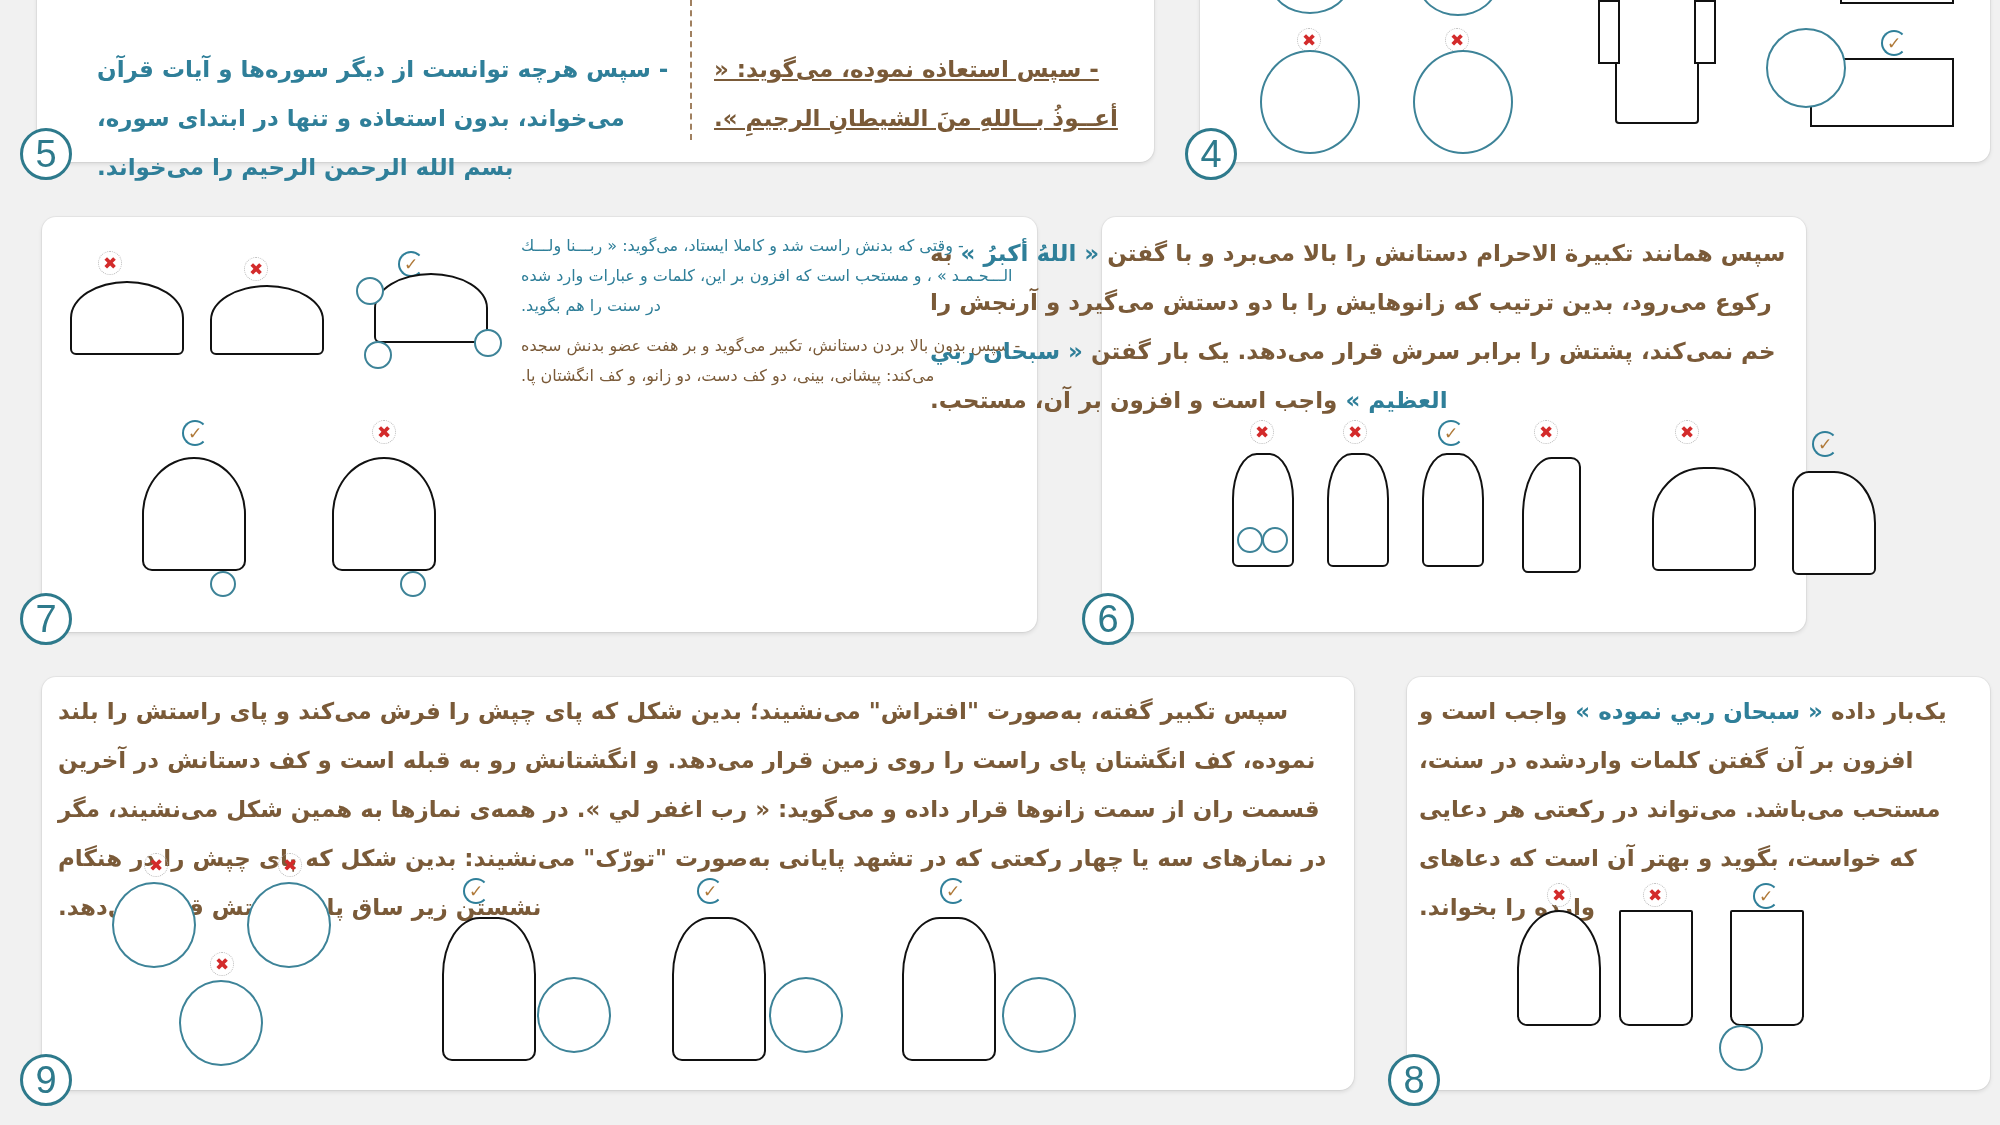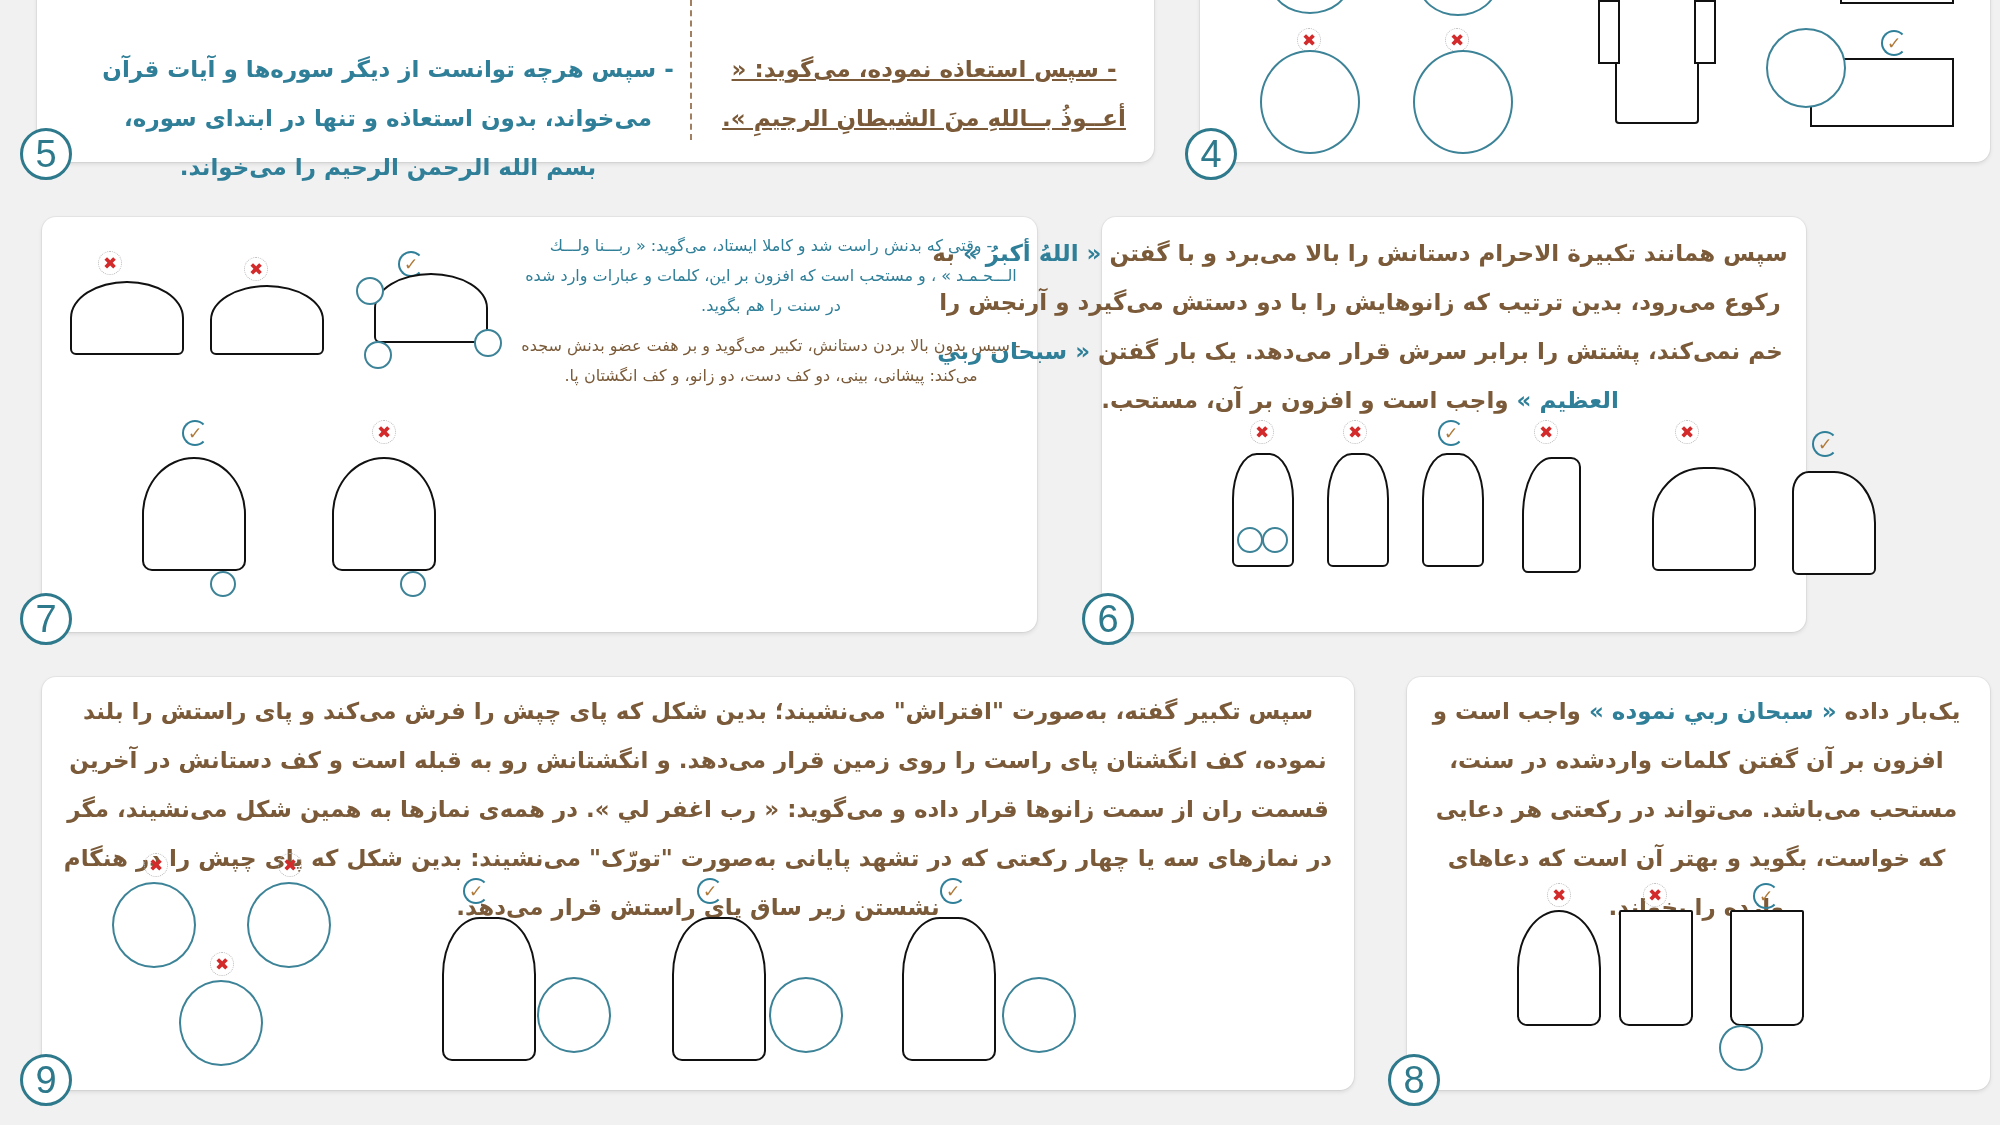--- a/index.html
+++ b/index.html
@@ -12,21 +12,21 @@
     position:absolute; background:#ffffff;
     border-radius:14px;
     box-shadow: 0 2px 4px rgba(0,0,0,0.10), 0 0 0 1px #e6e6e6;
   }
   .badge {
     position:absolute; width:46px; height:46px; border-radius:50%;
     border:3px solid #2e7a8c; background:#fff;
     color:#2e7a8c; font-family:"Liberation Sans", sans-serif;
     font-size:38px; line-height:46px; text-align:center; font-weight:normal;
   }
-  .rtl { direction:rtl; text-align:center; unicode-bidi:plaintext; }
+  .rtl { direction:rtl; text-align:left; unicode-bidi:plaintext; }
   .brown { color:#7a5a38; }
   .teal  { color:#2f7f99; }
   .txt-lg { font-size:23px; line-height:49px; font-weight:bold; }
   .txt-sm { font-size:16px; line-height:30px; }
   .para { margin:0 0 10px 0; }
   .hl { color:#2f7f99; }
   .dash-sep { position:absolute; border-left:2px dashed #a08060; }
   .mark {
     position:absolute; width:22px; height:22px; border-radius:50%;
     display:flex; align-items:center; justify-content:center;

